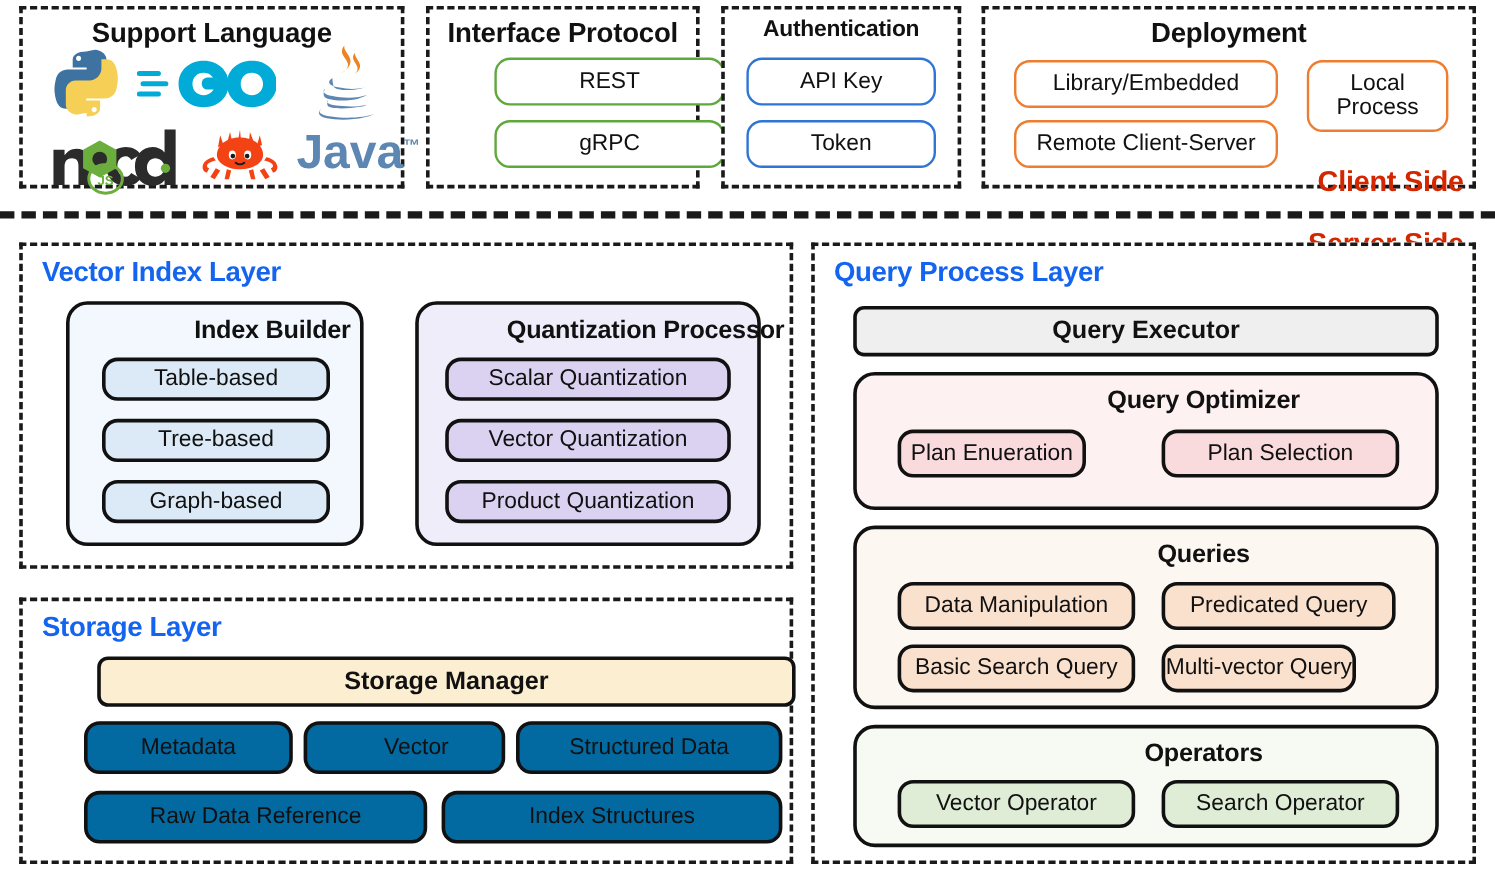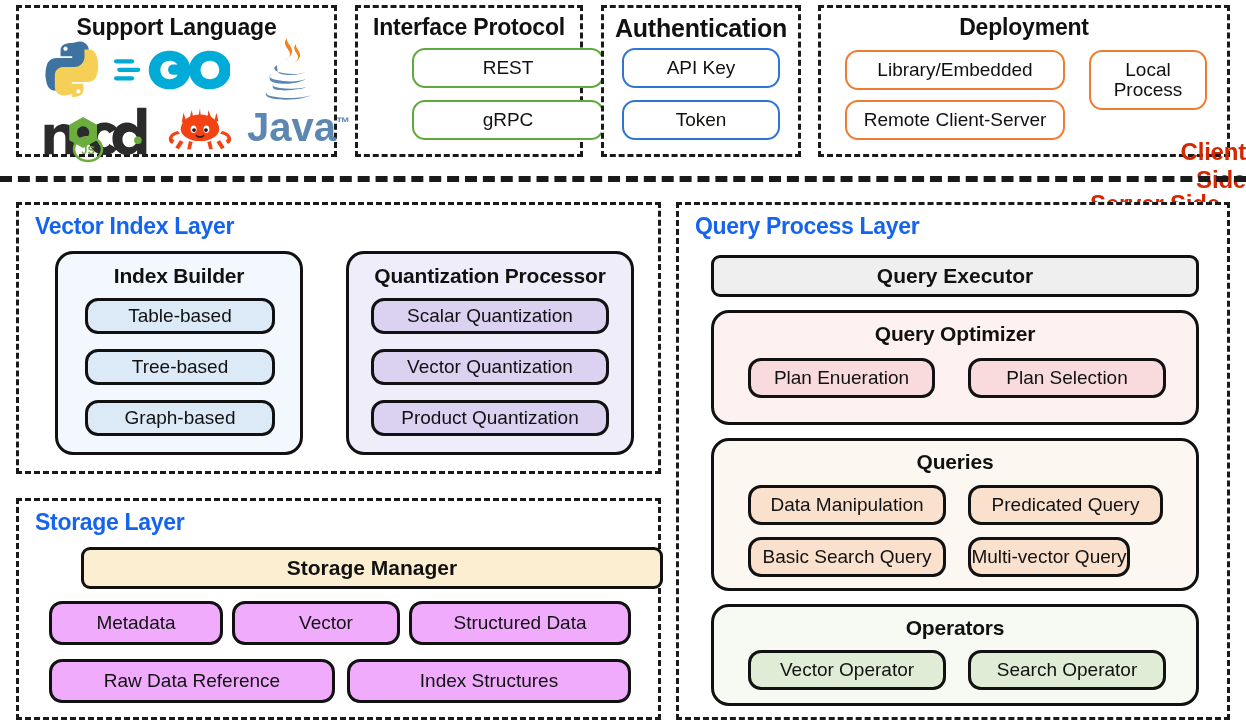--- a/index.html
+++ b/index.html
@@ -57,30 +57,31 @@
   }
   .pill.thin { border-width: 2px; border-style: solid; }
   .pill.thick { border: 3px solid #111; }
 
   .p-green  { border-color: #5FA83C; background: #ffffff; margin-left: 36px; }
   .p-blue   { border-color: #2E75D4; background: #ffffff; }
   .p-orange { border-color: #ED7D31; background: #ffffff; }
 
   .p-idx    { border-color: #111; background: #DCEAF7; }
   .p-quant  { border-color: #111; background: #DBD2F2; }
-  .p-gray   { border-color: #111; background: #f0abfc; }
+  .p-gray   { border-color: #111; background: #0369a1; margin-left: 21px; }
   .p-pink   { border-color: #111; background: #FADBDD; }
   .p-peach  { border-color: #111; background: #FAE1CE; }
   .p-greenf { border-color: #111; background: #DFEDD7; }
 
   
   .panel {
     position: absolute;
     border: 3px solid #111;
     border-radius: 18px;
+    padding-left: 48px;
   }
   .panel-title {
     position: absolute;
     width: 100%; text-align: center;
     font-weight: bold; font-size: 21px; color: #111;
     letter-spacing: -0.2px;
   }
   .pn-idx    { background: #F2F8FD; }
   .pn-quant  { background: #F0EDFB; }
   .pn-optim  { background: #FDF1F1; }
@@ -190,33 +191,33 @@
     <div class="logo-txt" style="left:228px; top:99px; font-size:40px; color:#5C87B2; font-family:'Liberation Sans',sans-serif;">Java<span style="font-size:14px; vertical-align:super;">™</span></div>
   </div>
 
   <div class="dbox" style="left:355px; top:5px; width:228px; height:152px;">
     <div class="dbox-title" style="font-size:23px; margin-top:6px;">Interface Protocol</div>
     <div class="pill thin p-green" style="left:18px; top:40px; width:192px; height:40px;">REST</div>
     <div class="pill thin p-green" style="left:18px; top:92px; width:192px; height:40px;">gRPC</div>
   </div>
 
   <div class="dbox" style="left:601px; top:5px; width:200px; height:152px;">
-    <div class="dbox-title" style="font-size:25px; margin-top:6px;">Authentication</div>
+    <div class="dbox-title" style="font-size:19px; margin-top:6px;">Authentication</div>
     <div class="pill thin p-blue" style="left:18px; top:40px; width:158px; height:40px;">API Key</div>
     <div class="pill thin p-blue" style="left:18px; top:92px; width:158px; height:40px;">Token</div>
   </div>
 
   <div class="dbox" style="left:818px; top:5px; width:412px; height:152px;">
     <div class="dbox-title" style="font-size:23px; margin-top:6px;">Deployment</div>
     <div class="pill thin p-orange" style="left:24px; top:42px; width:220px; height:40px;">Library/Embedded</div>
     <div class="pill thin p-orange" style="left:24px; top:92px; width:220px; height:40px;">Remote Client-Server</div>
     <div class="pill thin p-orange" style="left:268px; top:42px; width:118px; height:60px; padding:0 4px;">Local Process</div>
   </div>
 
-  <div class="side-label" style="left:1125px; top:138px;text-align:right;">Client Side</div>
+  <div class="side-label" style="left:1098px; top:138px;">Client Side</div>
 
   <div id="divider"></div>
 
   <div class="side-label" style="left:1090px; top:190px;">Server Side</div>
 
   <div class="dbox" style="left:16px; top:202px; width:645px; height:272px;">
     <div class="layer-title" style="left:16px; top:8px;">Vector Index Layer</div>
 
     <div class="panel pn-idx" style="left:36px; top:46px; width:248px; height:204px;">
       <div class="panel-title" style="top:10px;">Index Builder</div>
@@ -246,21 +247,21 @@
     <div class="pill thick p-gray" style="left:328px; top:158px; width:284px; height:44px;">Index Structures</div>
   </div>
 
   <div class="dbox" style="left:676px; top:202px; width:554px; height:518px;">
     <div class="layer-title" style="left:16px; top:8px;">Query Process Layer</div>
 
     <div class="bar bar-gray" style="left:32px; top:50px; width:488px; height:42px;">Query Executor</div>
 
     <div class="panel pn-optim" style="left:32px; top:105px; width:488px; height:115px;">
       <div class="panel-title" style="top:9px;">Query Optimizer</div>
-      <div class="pill thick p-pink" style="left:34px; top:45px; width:187px; height:40px;">Plan Enueration</div>
+      <div class="pill thick p-pink" style="left:34px; top:45px; width:157px; height:40px;">Plan Enueration</div>
       <div class="pill thick p-pink" style="left:254px; top:45px; width:198px; height:40px;">Plan Selection</div>
     </div>
 
     <div class="panel pn-quer" style="left:32px; top:233px; width:488px; height:153px;">
       <div class="panel-title" style="top:9px;">Queries</div>
       <div class="pill thick p-peach" style="left:34px; top:44px; width:198px; height:40px;">Data Manipulation</div>
       <div class="pill thick p-peach" style="left:254px; top:44px; width:195px; height:40px;">Predicated Query</div>
       <div class="pill thick p-peach" style="left:34px; top:96px; width:198px; height:40px;">Basic Search Query</div>
       <div class="pill thick p-peach" style="left:254px; top:96px; width:162px; height:40px;">Multi-vector Query</div>
     </div>

